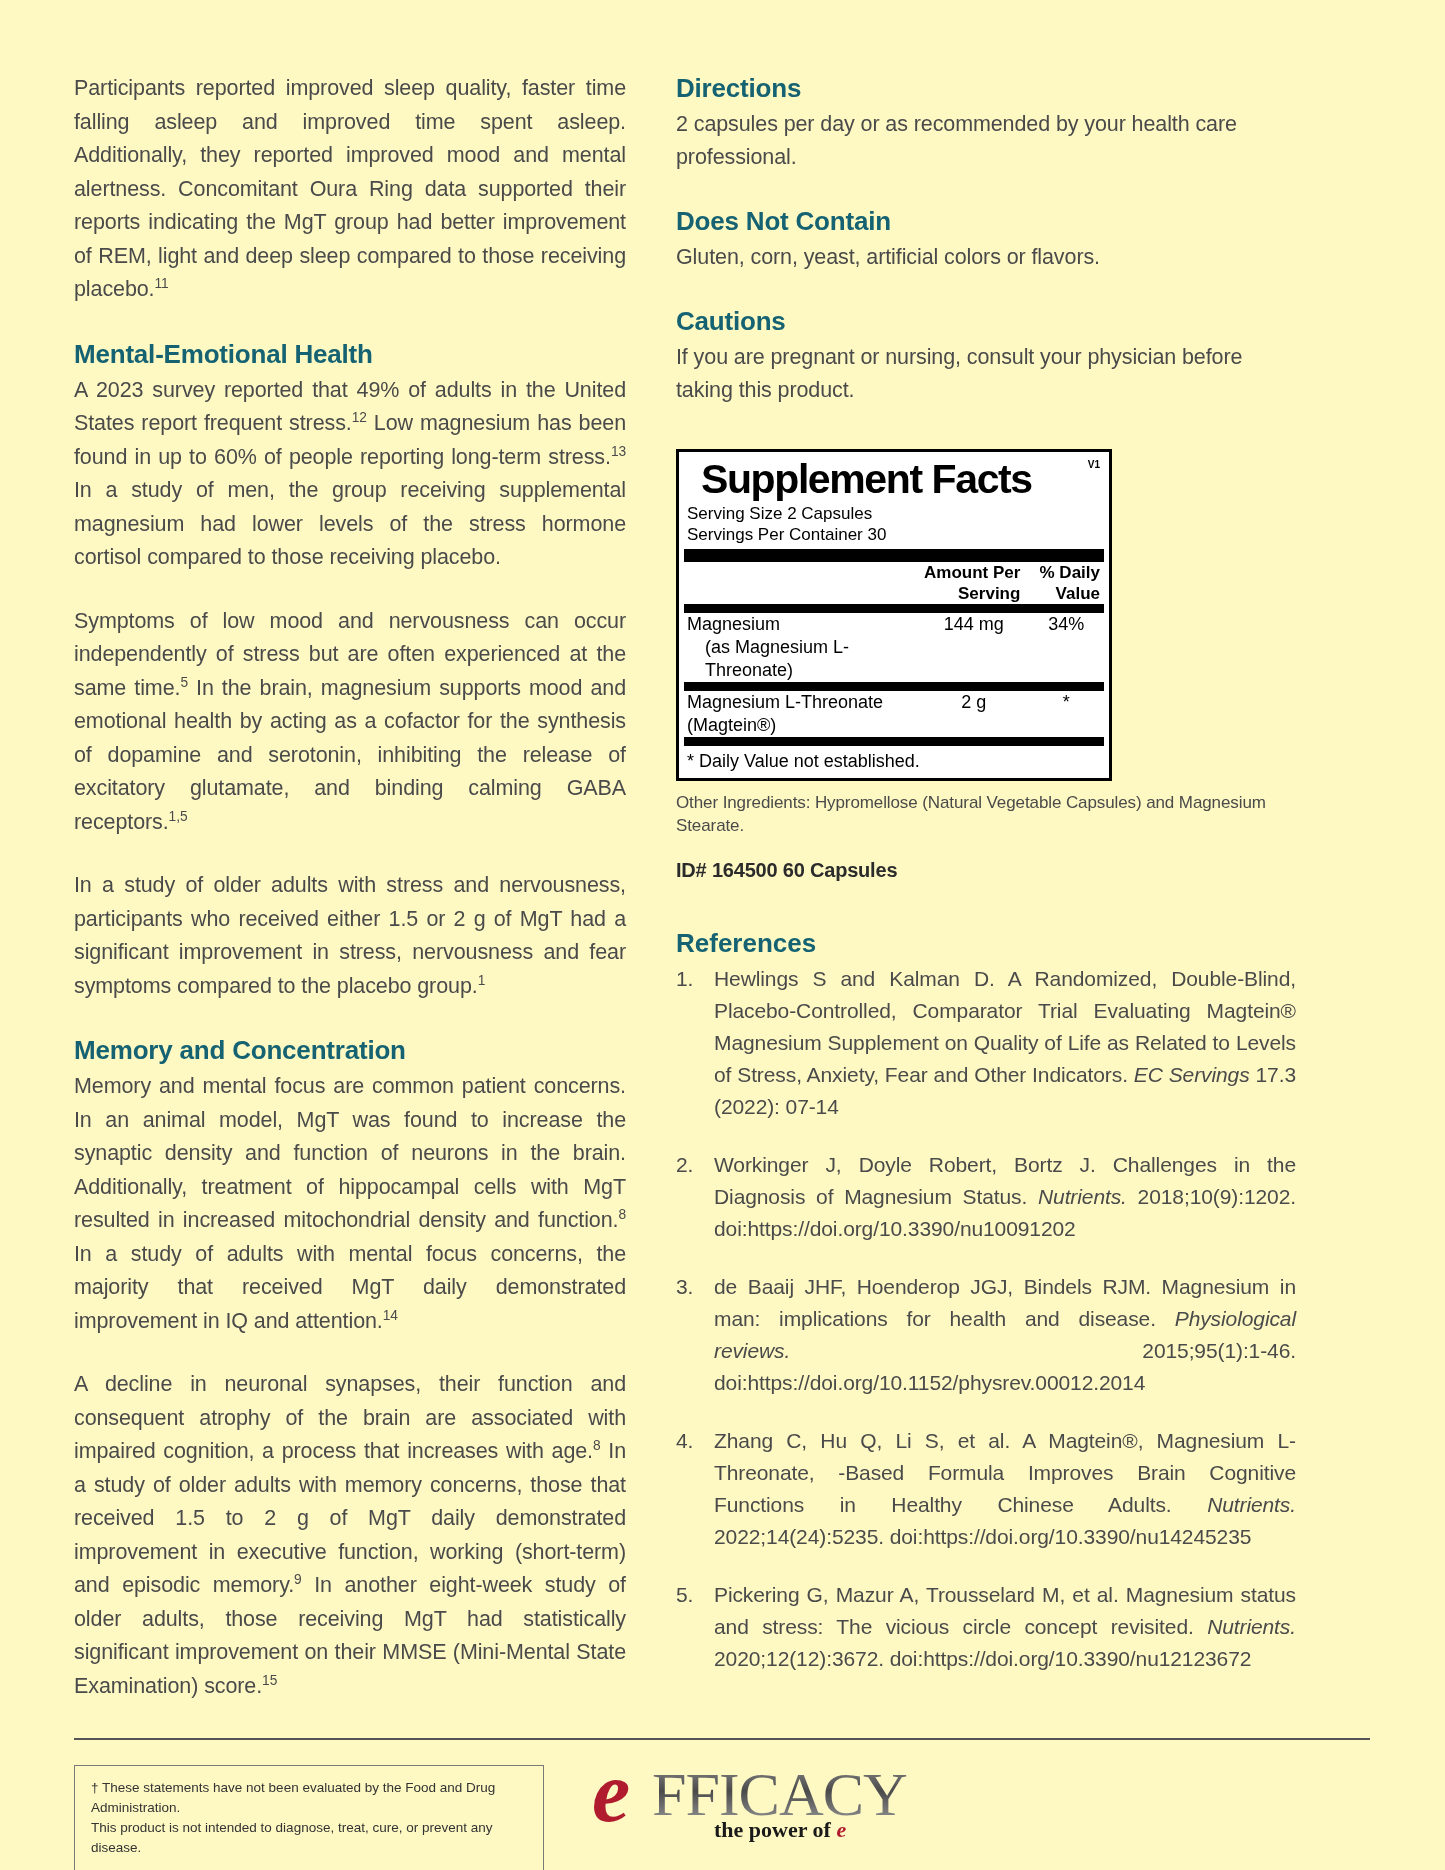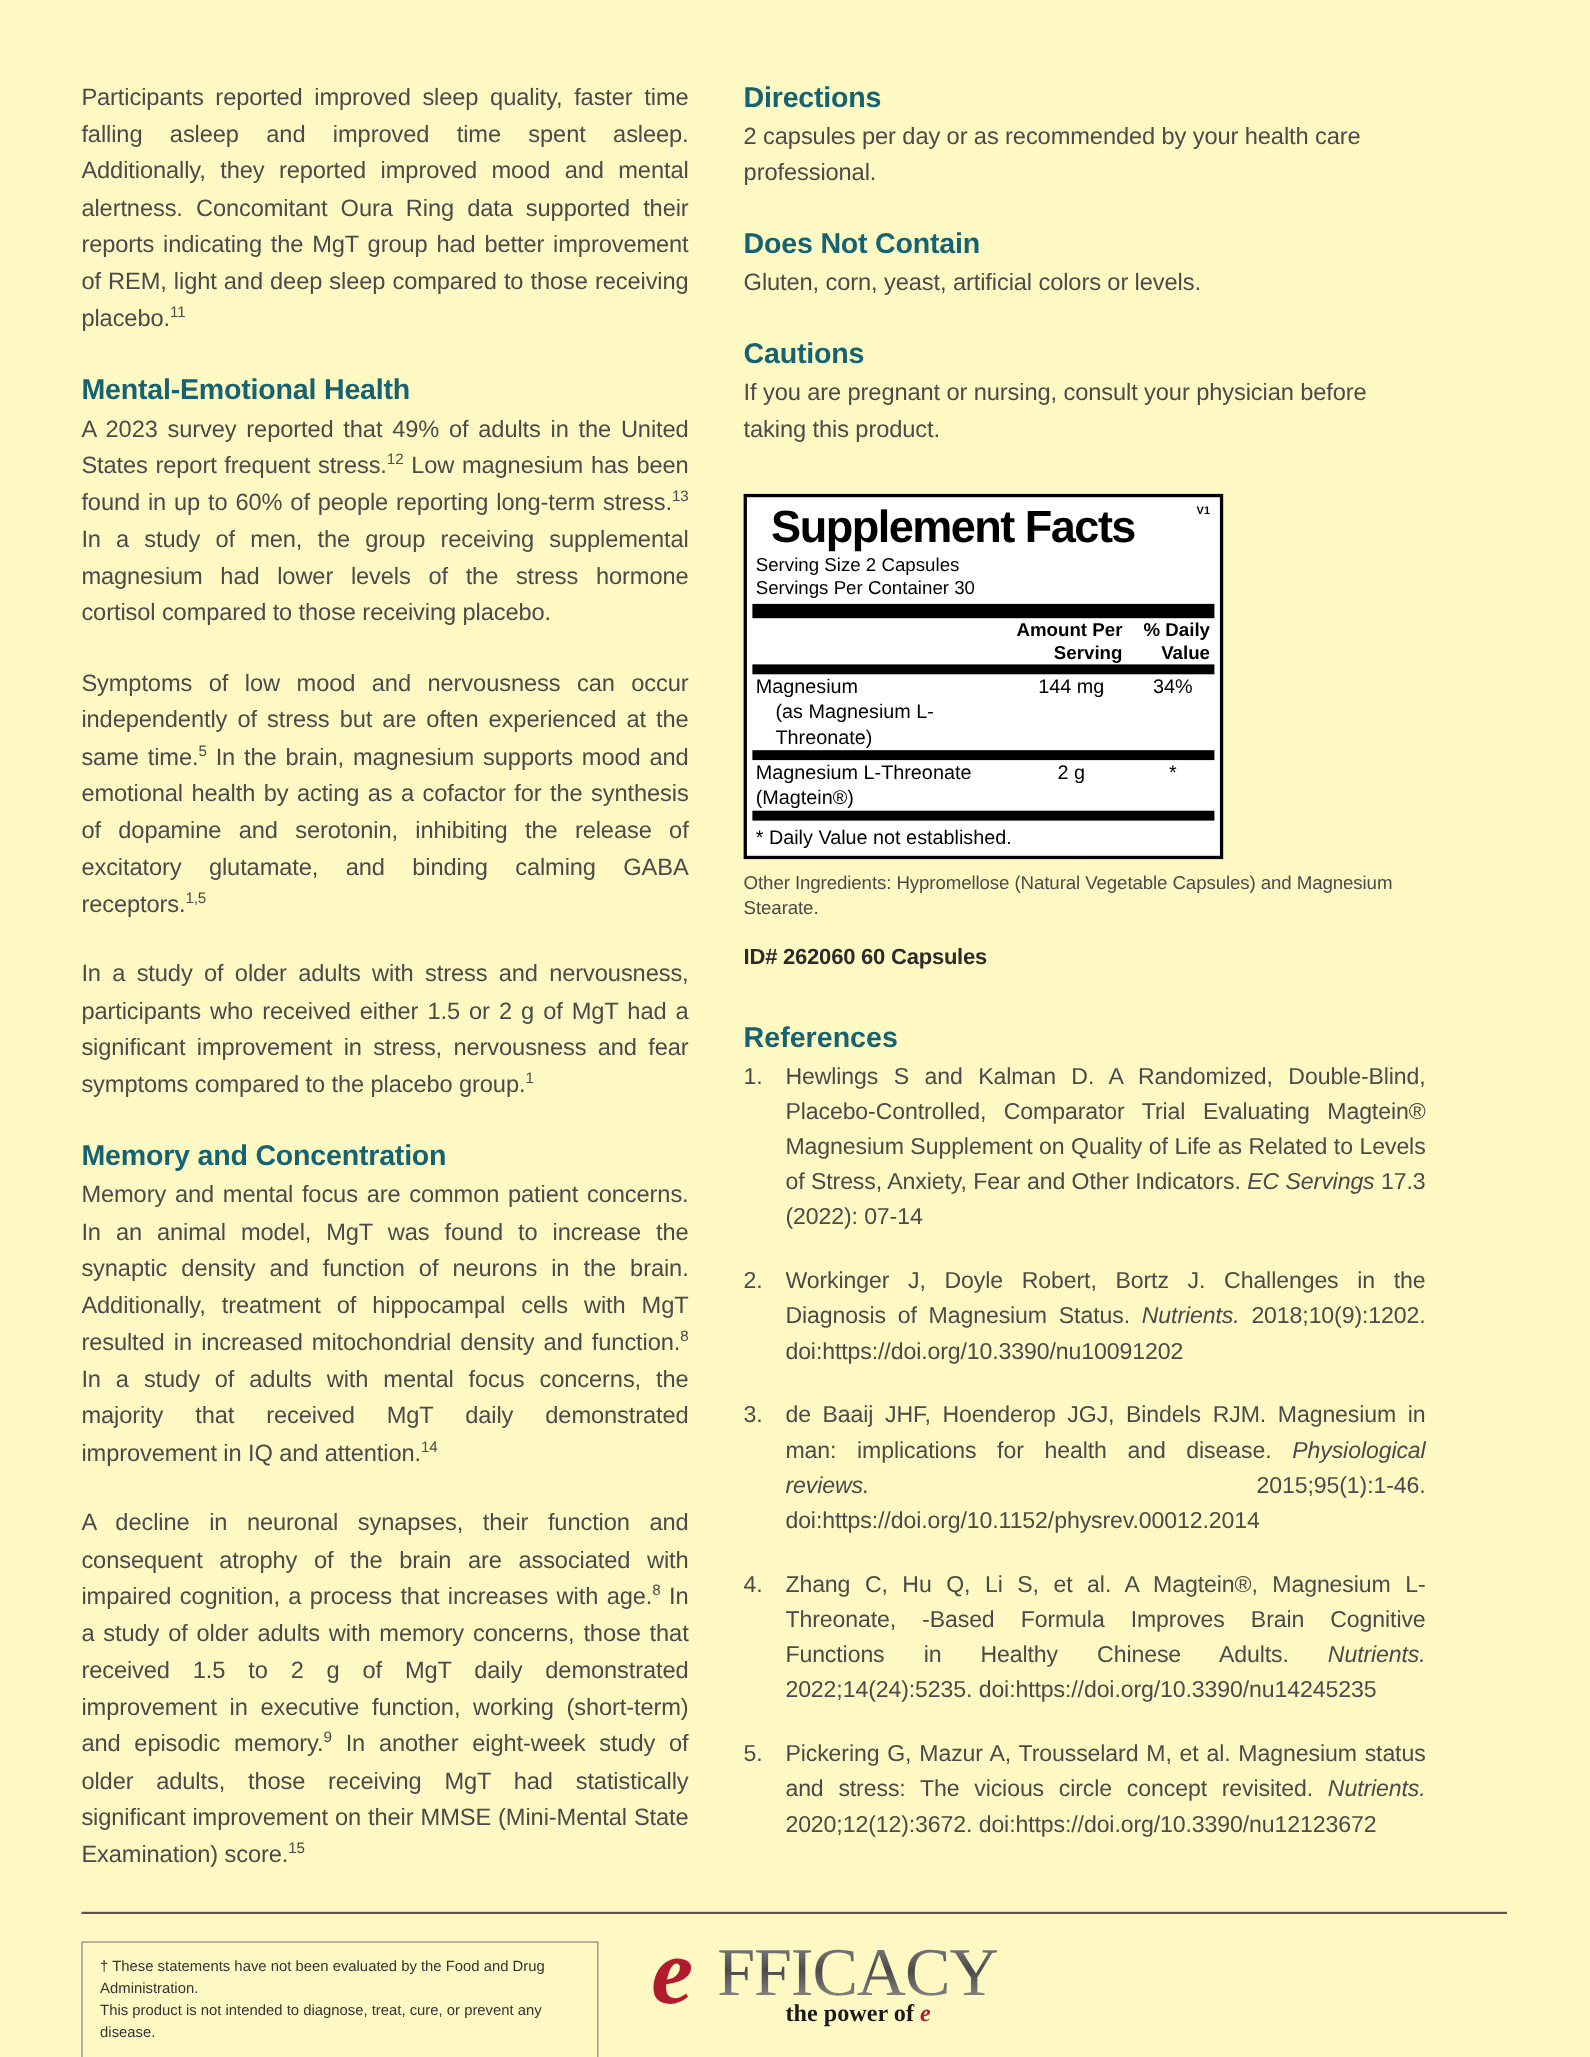--- a/index.html
+++ b/index.html
@@ -283,21 +283,21 @@
       <p class="body">A decline in neuronal synapses, their function and consequent atrophy of the brain are associated with impaired cognition, a process that increases with age.<sup>8</sup> In a study of older adults with memory concerns, those that received 1.5 to 2 g of MgT daily demonstrated improvement in executive function, working (short-term) and episodic memory.<sup>9</sup> In another eight-week study of older adults, those receiving MgT had statistically significant improvement on their MMSE (Mini-Mental State Examination) score.<sup>15</sup></p>
 
     </div>
 
     <div class="col-right">
 
       <h2 class="section-head">Directions</h2>
       <p class="plain">2 capsules per day or as recommended by your health care professional.</p>
 
       <h2 class="section-head">Does Not Contain</h2>
-      <p class="plain">Gluten, corn, yeast, artificial colors or levels.</p>
+      <p class="plain">Gluten, corn, yeast, artificial colors or flavors.</p>
 
       <h2 class="section-head">Cautions</h2>
       <p class="plain">If you are pregnant or nursing, consult your physician before taking this product.</p>
 
       <div class="sf-wrap">
         <div class="sf-v1">V1</div>
         <div class="sf-title">Supplement Facts</div>
         <div class="sf-serving">Serving Size 2 Capsules</div>
         <div class="sf-serving">Servings Per Container 30</div>
 
@@ -345,21 +345,21 @@
           </tr>
         </tbody>
           </table>
 
         <div class="sf-bar-med"></div>
 
         <div class="sf-footnote">* Daily Value not established.</div>
       </div>
 
       <div class="sf-other">Other Ingredients: Hypromellose (Natural Vegetable Capsules) and Magnesium Stearate.</div>
-      <div class="sf-id">ID# 262060 60 Capsules</div>
+      <div class="sf-id">ID# 164500 60 Capsules</div>
 
       <h2 class="ref-head">References</h2>
       <ol class="refs">
         <li>Hewlings S and Kalman D. A Randomized, Double-Blind, Placebo-Controlled, Comparator Trial Evaluating Magtein® Magnesium Supplement on Quality of Life as Related to Levels of Stress, Anxiety, Fear and Other Indicators. <em>EC Servings</em> 17.3 (2022): 07-14</li>
         <li>Workinger J, Doyle Robert, Bortz J. Challenges in the Diagnosis of Magnesium Status. <em>Nutrients.</em> 2018;10(9):1202. doi:https://doi.org/10.3390/nu10091202</li>
         <li>de Baaij JHF, Hoenderop JGJ, Bindels RJM. Magnesium in man: implications for health and disease. <em>Physiological reviews.</em> 2015;95(1):1-46. doi:https://doi.org/10.1152/physrev.00012.2014</li>
         <li>Zhang C, Hu Q, Li S, et al. A Magtein®, Magnesium L-Threonate, -Based Formula Improves Brain Cognitive Functions in Healthy Chinese Adults. <em>Nutrients.</em> 2022;14(24):5235. doi:https://doi.org/10.3390/nu14245235</li>
         <li>Pickering G, Mazur A, Trousselard M, et al. Magnesium status and stress: The vicious circle concept revisited. <em>Nutrients.</em> 2020;12(12):3672. doi:https://doi.org/10.3390/nu12123672</li>
       </ol>
 

